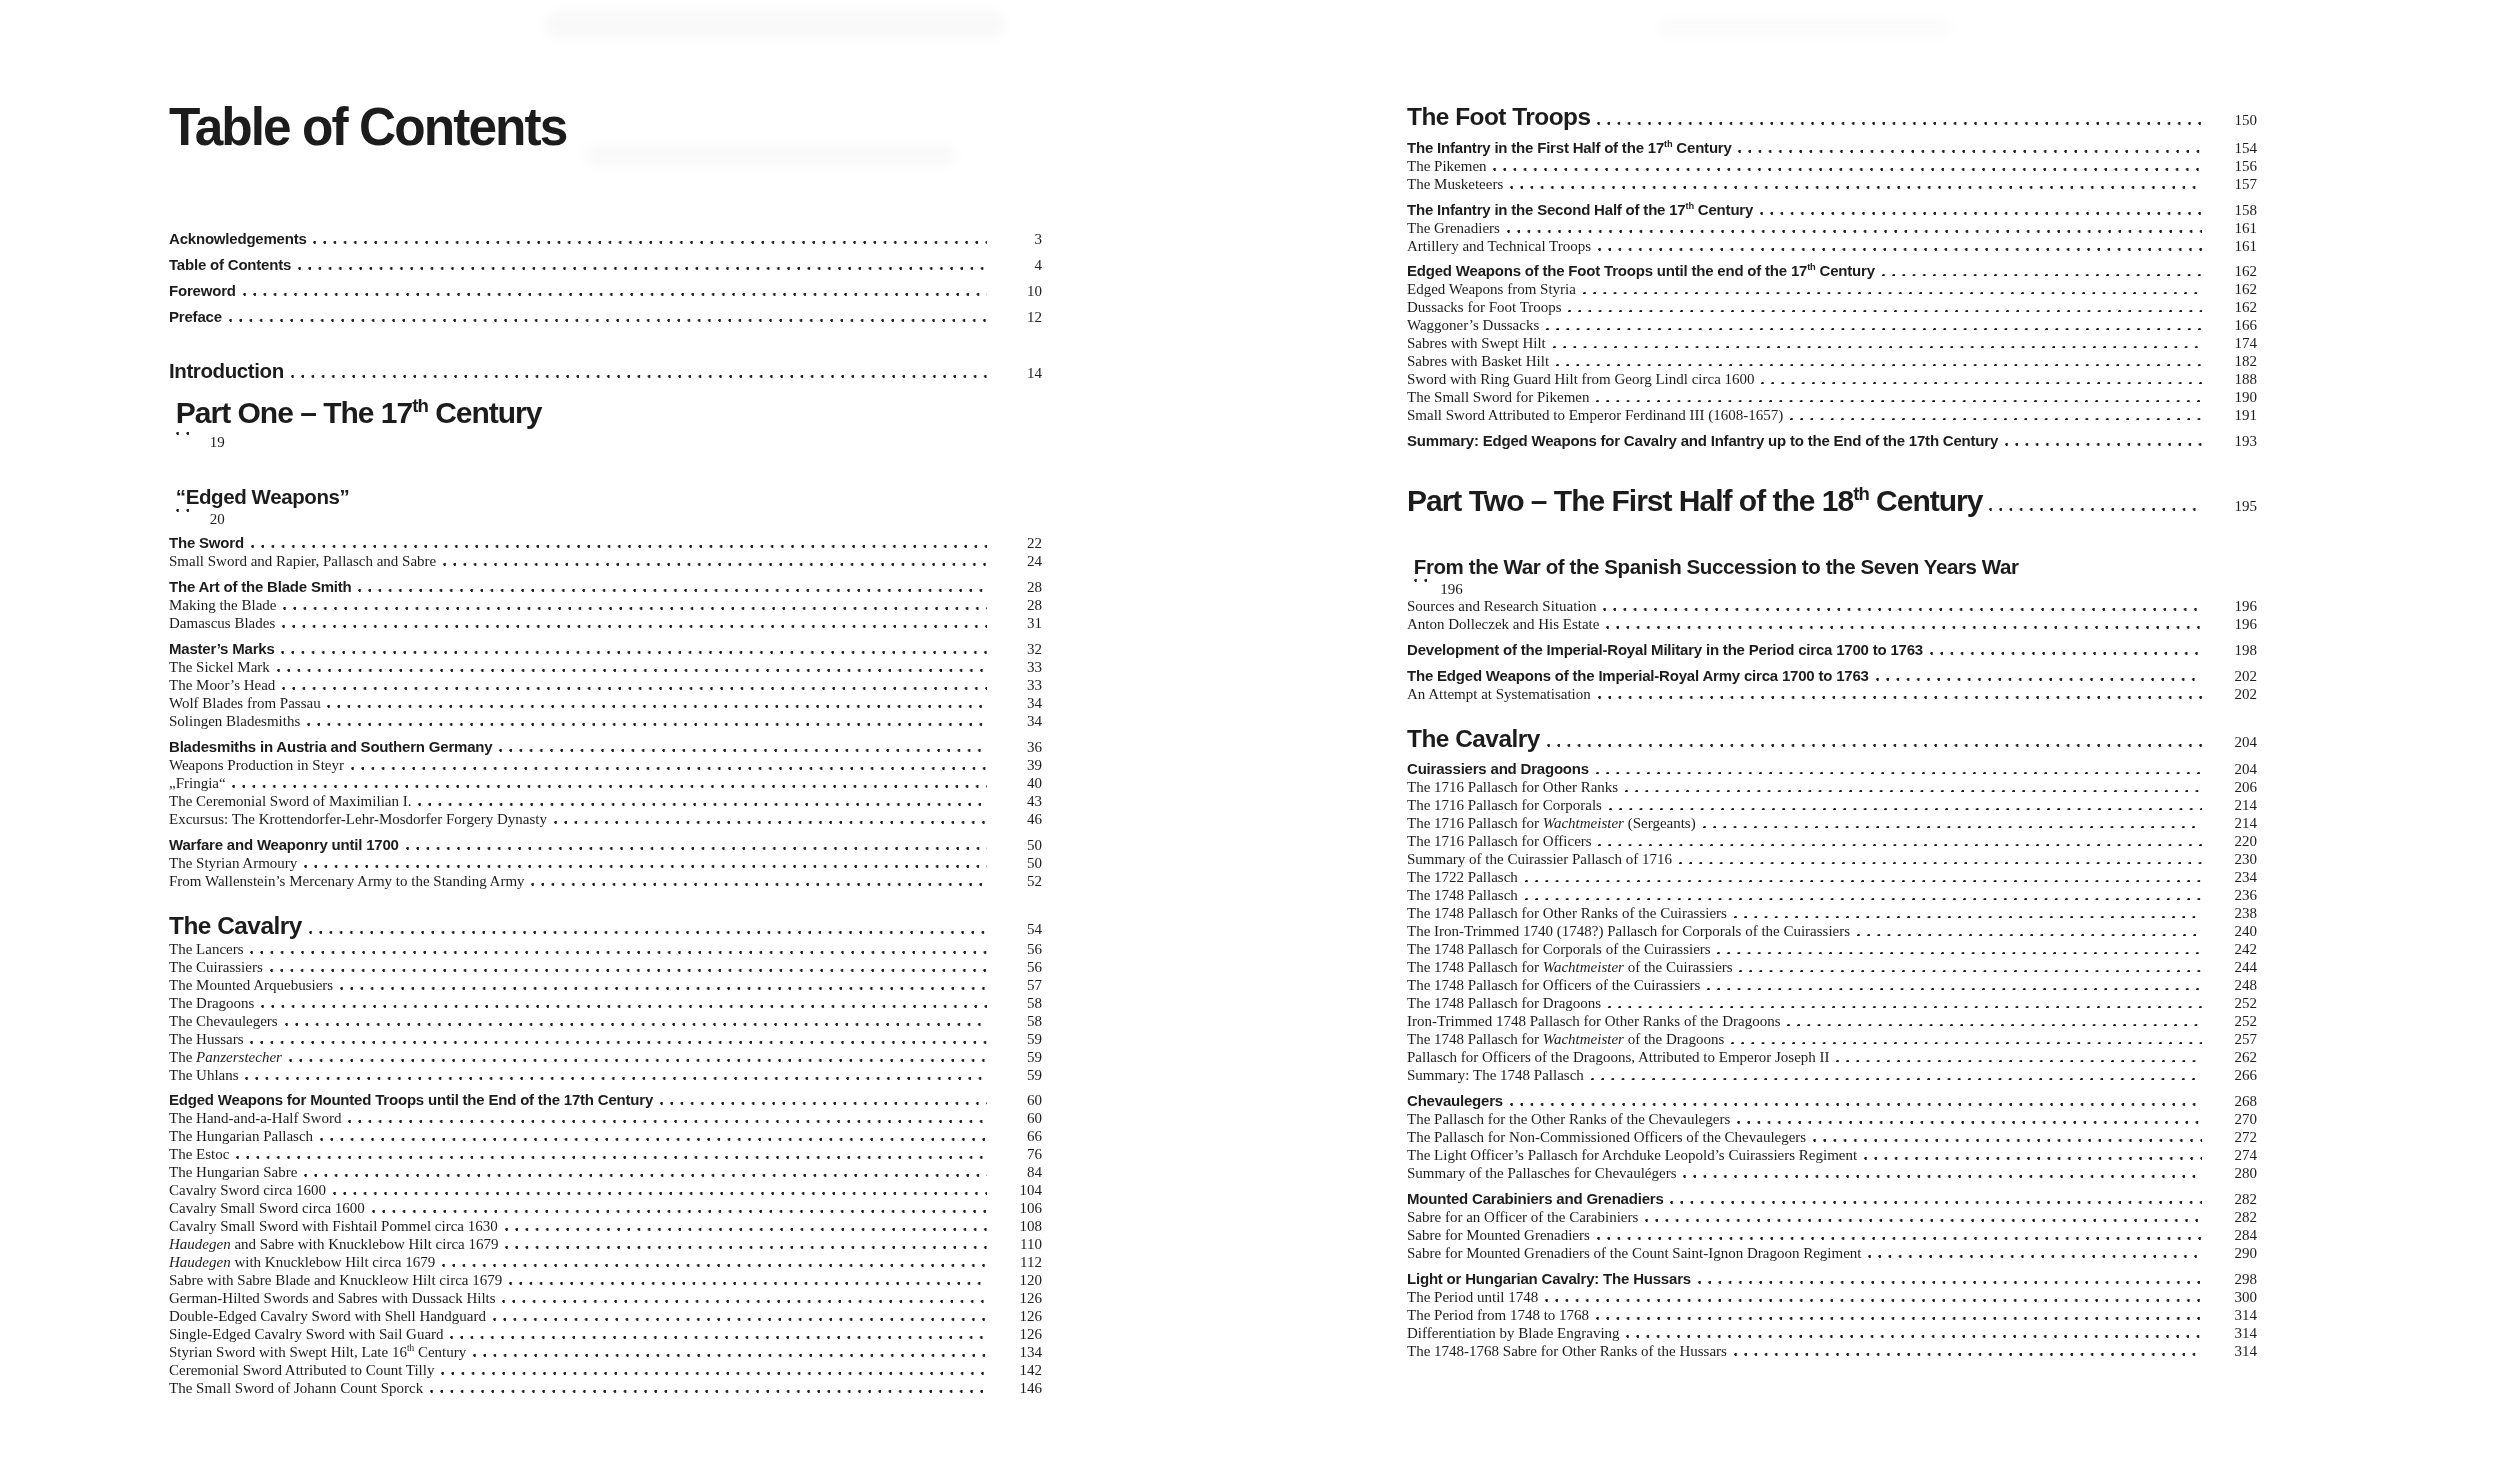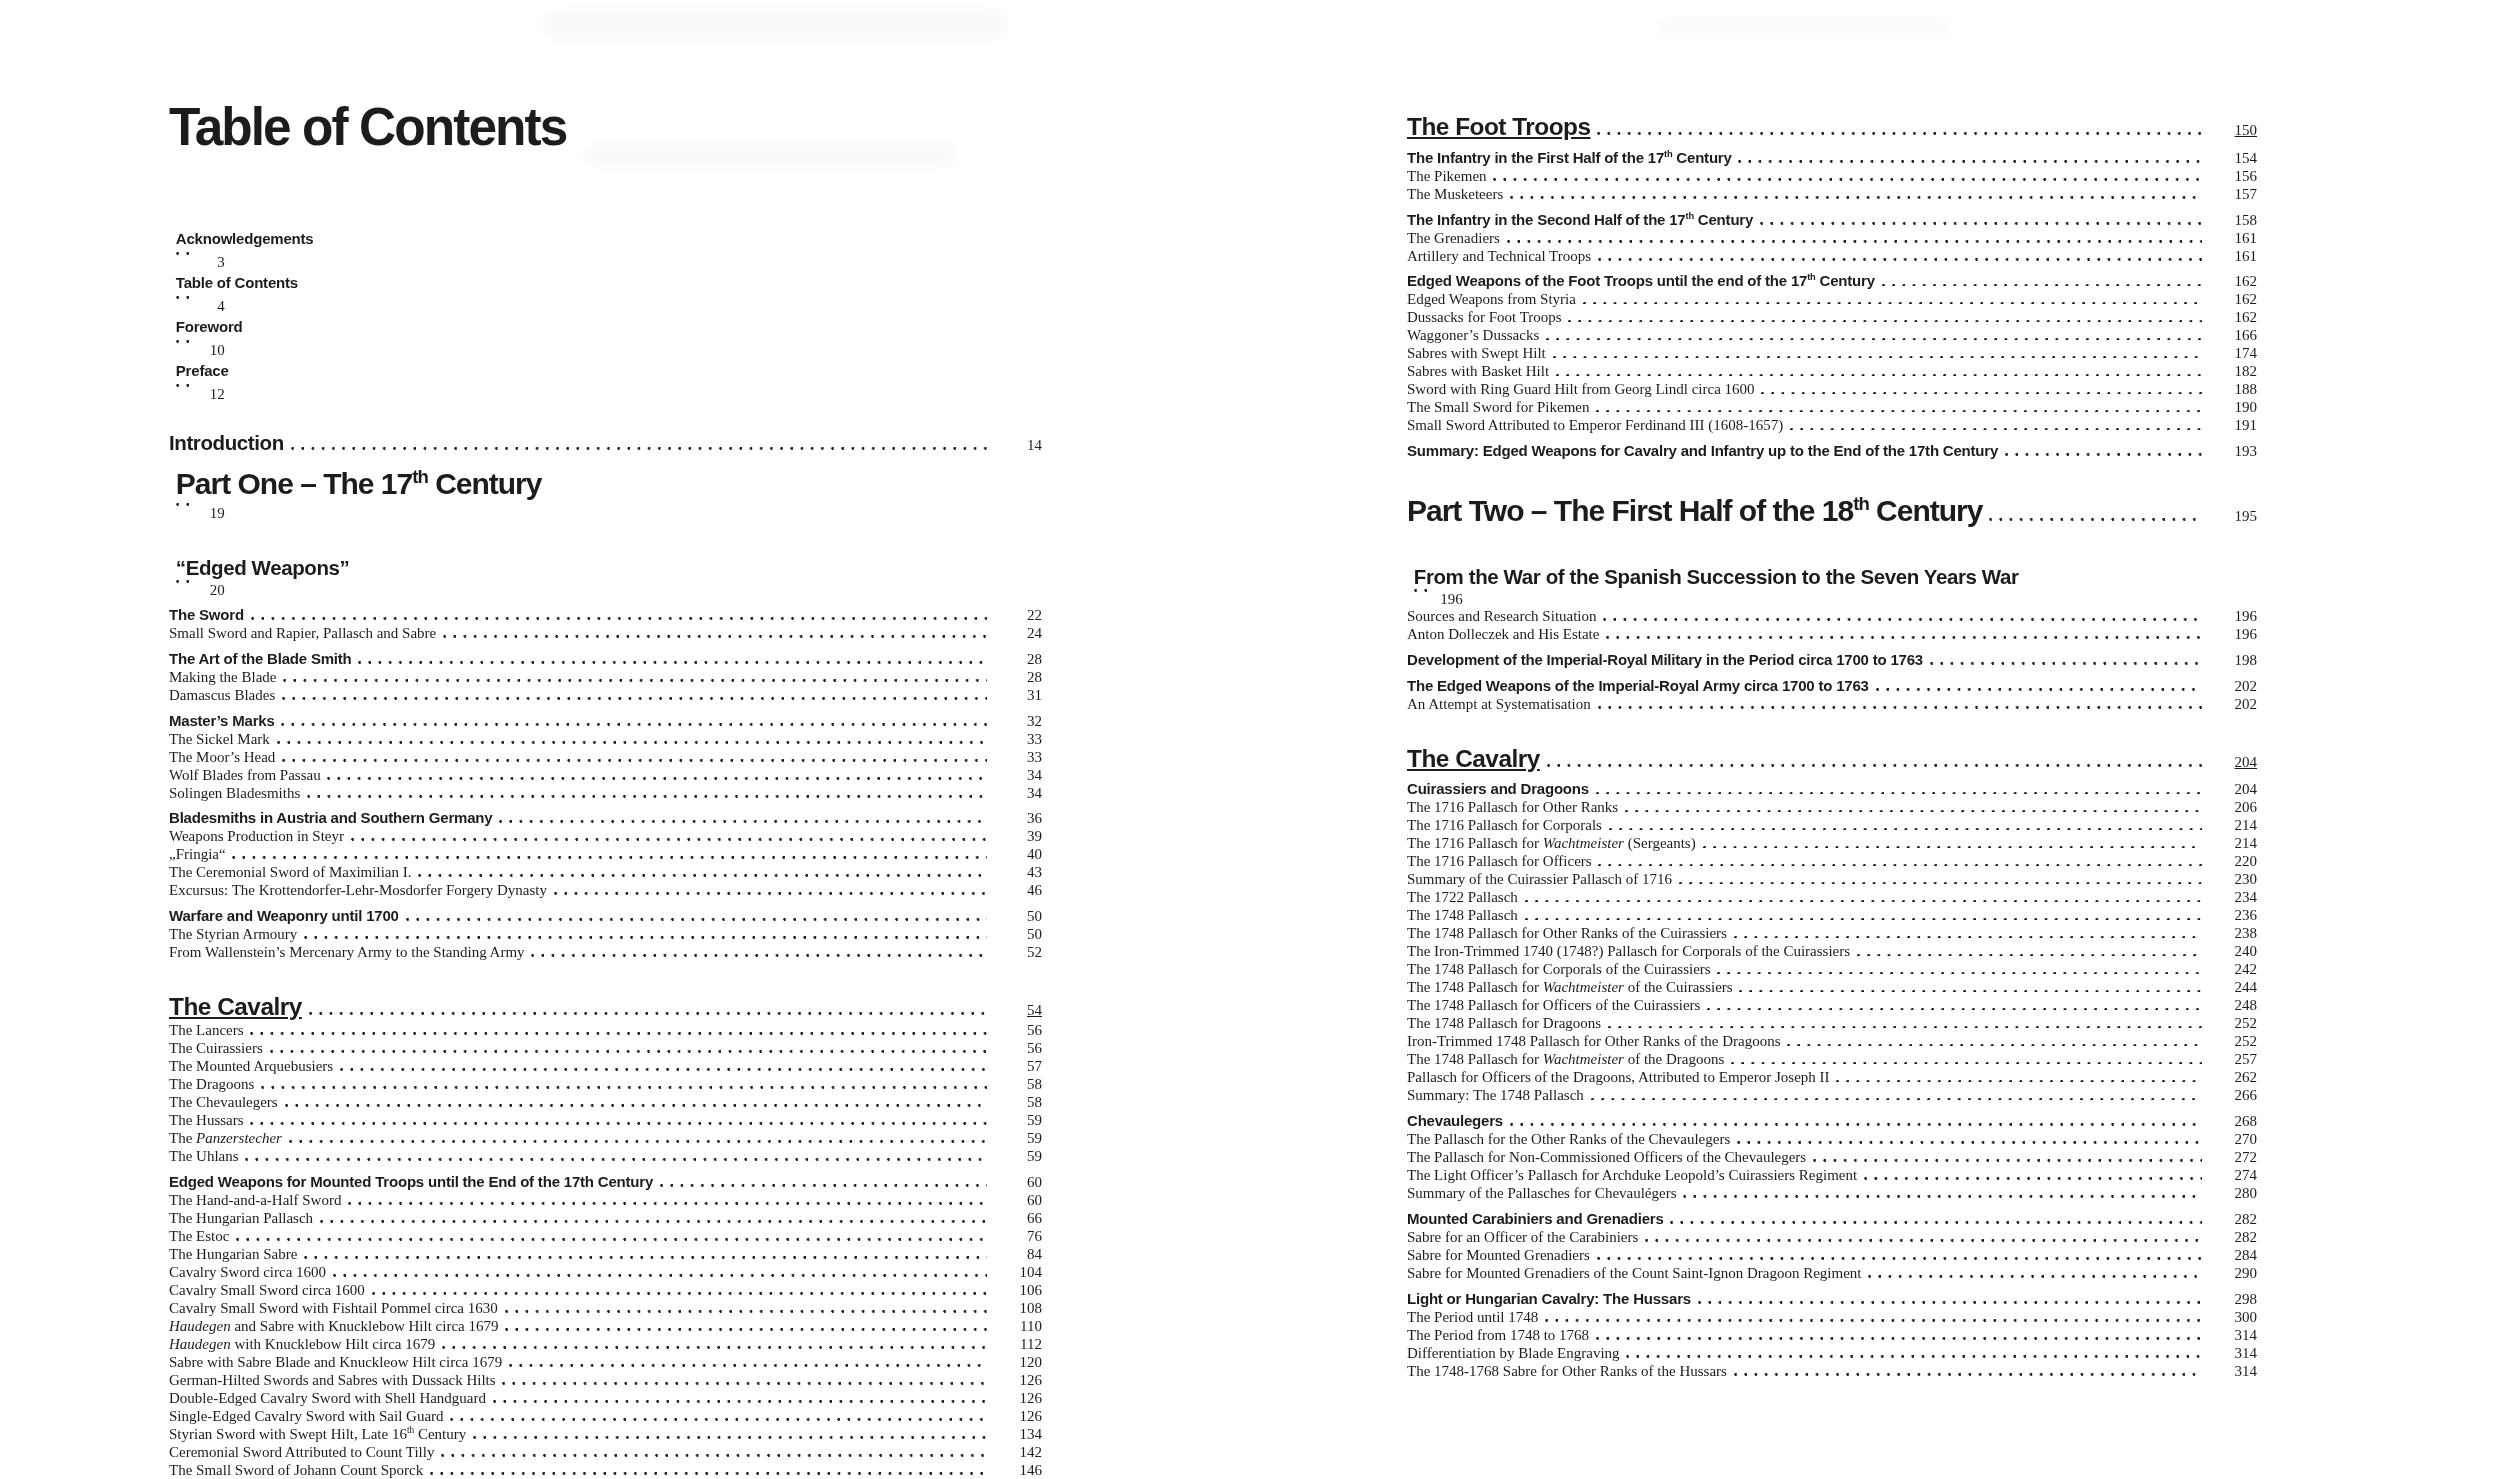--- a/index.html
+++ b/index.html
@@ -49,26 +49,26 @@
     width: 49px;
     text-align: right;
     font-family: "Liberation Serif", serif;
     font-weight: 400;
     font-size: 15px;
     line-height: 1;
     letter-spacing: 0;
   }
 
   
-  .front { font: 700 15px/26px "Liberation Sans", sans-serif; letter-spacing: -0.2px; flex-direction: column; }
+  .front { font: 700 15px/26px "Liberation Sans", sans-serif; letter-spacing: -0.2px; }
   .intro { font: 700 20.5px/25px "Liberation Sans", sans-serif; letter-spacing: -0.4px; margin-top: 28px; }
   .part, .part-lg { font: 700 30px/39px "Liberation Sans", sans-serif; letter-spacing: -1px; }
   .part    { margin-top: 9.8px; flex-direction: column; }
   .part-lg { margin-top: 31px; justify-content: flex-end; }
-  .big  { font: 700 24.4px/29px "Liberation Sans", sans-serif; letter-spacing: -0.5px; margin-top: 31px; text-decoration: underline; }
+  .big  { font: 700 24.4px/29px "Liberation Sans", sans-serif; letter-spacing: -0.5px; margin-top: 21px; }
   .mid  { font: 700 20.5px/25px "Liberation Sans", sans-serif; letter-spacing: -0.4px; margin-top: 34px; flex-direction: column; }
   .bold { font: 700 15px/18px "Liberation Sans", sans-serif; letter-spacing: -0.2px; margin-top: 7.8px; }
   .plain { font: 400 15px/18px "Liberation Serif", serif; }
   .it { font-style: italic; }
   sup { font-size: 62%; vertical-align: super; line-height: 0; }
 
   
   .smudge {
     position: absolute;
     background: #8a8a8a;

